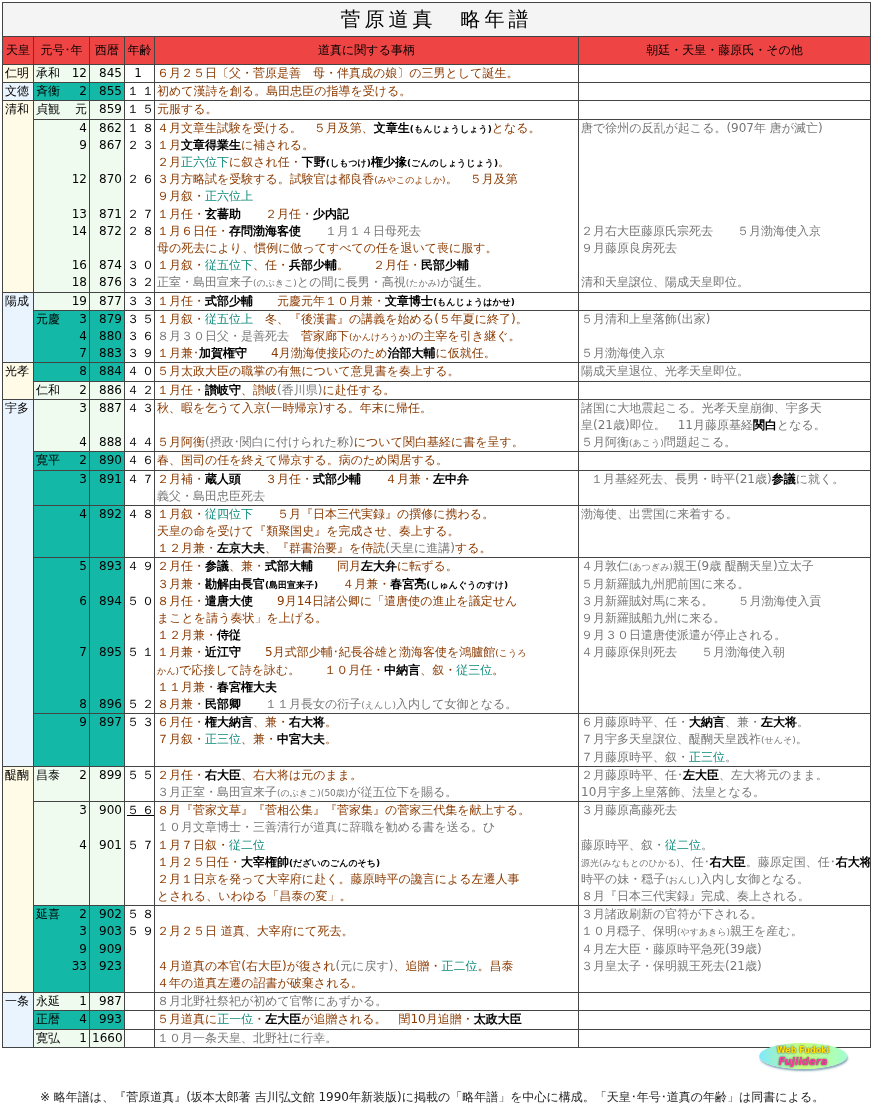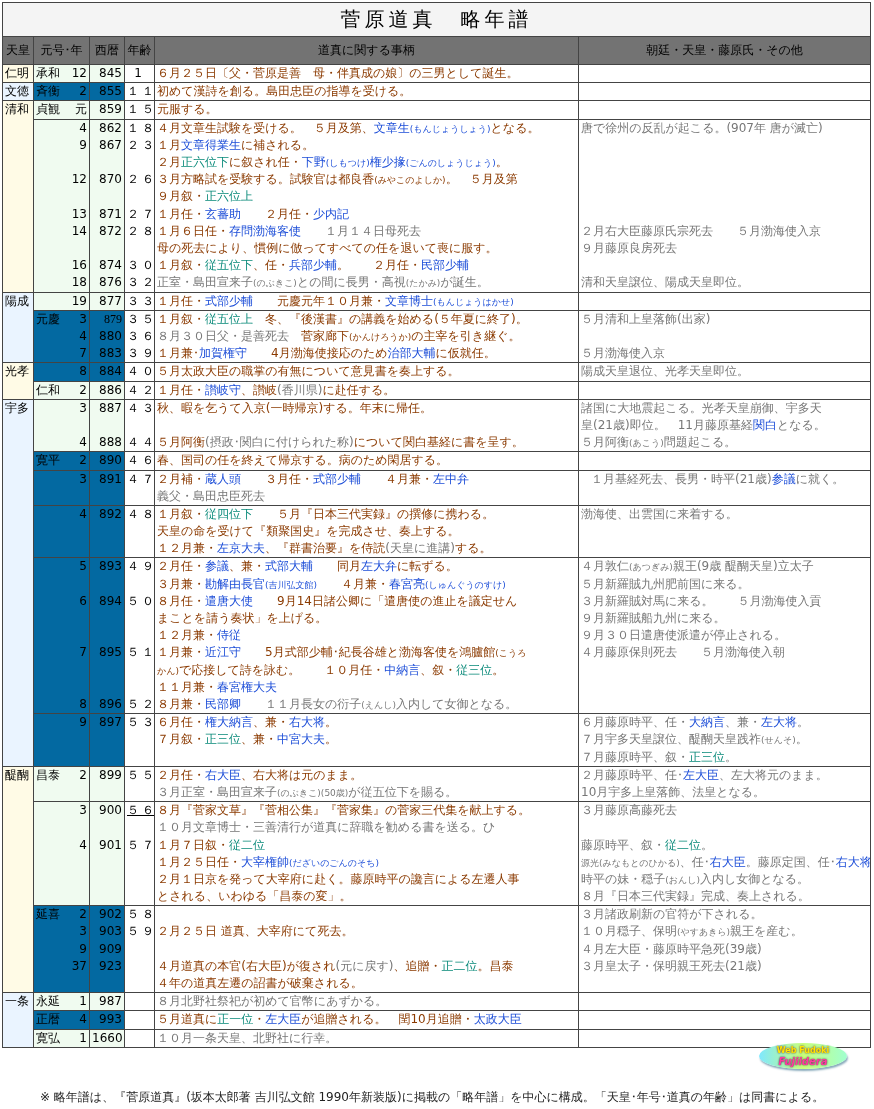--- a/index.html
+++ b/index.html
@@ -1,32 +1,32 @@
 <!DOCTYPE html>
 <html><head>
 <meta charset="utf-8">
 <style>
   html,body{margin:0;padding:0;background:#fff;}
   body{width:874px;height:1109px;position:relative;font-family:"DejaVu Sans",sans-serif;font-size:12px;color:#000;overflow:hidden;}
   .wrap{position:absolute;left:2px;top:2px;width:869px;}
   table{border-collapse:collapse;width:869px;table-layout:fixed;}
   td,th{border:1px solid #444;padding:0 2px;vertical-align:top;line-height:17.2px;font-weight:normal;white-space:nowrap;overflow:hidden;}
   .title{height:33px;text-align:center;font-size:20px;letter-spacing:4px;background:#f4f4f4;line-height:33px;}
-  .hdr th{height:27px;background:#737373;font-size:12px;line-height:27px;margin-top:32px;}
+  .hdr th{height:27px;background:#ef4444;font-size:12px;line-height:27px;margin-top:32px;}
   .c-emp{width:31px;}
   .c-era{width:52px;}
   .c-yr{width:32px;text-align:right;}
   .c-age{width:28px;text-align:center;letter-spacing:3px;}
   .emp-yellow{background:#fffbe6;}
   .emp-blue{background:#eaf4ff;}
   .era-green{background:#f0fbf0;}
-  .era-pink{background:#0369a1;}
+  .era-pink{background:#14b8a6;}
   .lines div{height:17.2px;}
   .br{color:#8b3a00;}
-  .bl{color:#1d4ed8;}
+  .bl{color:#000000;font-weight:bold;}
   .tl{color:#0a8a7a;}
   .gy{color:#777;}
   .sm{font-size:9px;}
   .dash{border-top:1px dashed #333;}
   .note{position:absolute;left:40px;top:1089px;font-size:12px;color:#222;white-space:nowrap;}
   .logo{position:absolute;left:759px;top:1043px;width:88px;height:26px;border-radius:50%;
         background:linear-gradient(90deg,#7fe8ff,#c8ff7a,#a0ffd0);box-shadow:1px 2px 2px #8ab;
         text-align:center;font-size:8px;line-height:11px;font-weight:bold;padding-top:2px;box-sizing:border-box;}
   .logo .l1{color:#ffe400;text-shadow:0 0 2px #403;}
   .logo .l2{color:#ff3aa0;font-size:10px;font-style:italic;text-shadow:0 0 2px #303;}
@@ -218,21 +218,21 @@
           </td>
           <td class="lines" style="border-top: 1px solid rgb(68, 68, 68); border-bottom: none;">
             <div></div>
           </td>
         </tr>
         <tr>
           <td class="c-era era-pink" style="display: table-cell; justify-content: space-between; border-top: 1px solid rgb(68, 68, 68); border-bottom: none;">
             <span style="float: left;">元慶</span>
             <span style="float: right;">3</span>
           </td>
-          <td class="c-yr era-pink" style="border-top: 1px solid rgb(68, 68, 68); border-bottom: none; font-family: Liberation Serif, serif;">879</td>
+          <td class="c-yr era-pink" style="border-top: 1px solid rgb(68, 68, 68); border-bottom: none;">879</td>
           <td class="c-age" style="border-top: 1px solid rgb(68, 68, 68); border-bottom: none;">３５</td>
           <td class="lines" style="border-top: 1px solid rgb(68, 68, 68); border-bottom: none;">
             <div><span class="br">１月叙・</span><span class="tl">従五位上</span><span class="br">　冬、『後漢書』の講義を始める(５年夏に終了)。</span></div>
           </td>
           <td class="lines" style="border-top: 1px solid rgb(68, 68, 68); border-bottom: none;">
             <div><span class="gy">５月清和上皇落飾(出家)</span></div>
           </td>
         </tr>
         <tr>
           <td class="c-era era-pink" style="display: table-cell; justify-content: space-between; border-top: none; border-bottom: none;">
@@ -369,21 +369,21 @@
         </tr>
         <tr>
           <td class="c-era era-pink" style="display: table-cell; justify-content: space-between; border-top: 1px solid rgb(68, 68, 68); border-bottom: none;">
             <span style="float: left;"></span>
             <span style="float: right;">5</span>
           </td>
           <td class="c-yr era-pink" style="border-top: 1px solid rgb(68, 68, 68); border-bottom: none;">893</td>
           <td class="c-age" style="border-top: 1px solid rgb(68, 68, 68); border-bottom: none;">４９</td>
           <td class="lines" style="border-top: 1px solid rgb(68, 68, 68); border-bottom: none;">
             <div><span class="br">２月任・</span><span class="bl">参議</span><span class="br">、兼・</span><span class="bl">式部大輔</span><span class="br">　　同月</span><span class="bl">左大弁</span><span class="br">に転ずる。</span></div>
-            <div><span class="br">３月兼・</span><span class="bl">勘解由長官</span><span class="bl sm">(吉川弘文館)</span><span class="br">　　４月兼・</span><span class="bl">春宮亮</span><span class="bl sm">(しゅんぐうのすけ)</span></div>
+            <div><span class="br">３月兼・</span><span class="bl">勘解由長官</span><span class="bl sm">(島田宣来子)</span><span class="br">　　４月兼・</span><span class="bl">春宮亮</span><span class="bl sm">(しゅんぐうのすけ)</span></div>
           </td>
           <td class="lines" style="border-top: 1px solid rgb(68, 68, 68); border-bottom: none;">
             <div><span class="gy">４月敦仁</span><span class="gy sm">(あつぎみ)</span><span class="gy">親王(9歳 醍醐天皇)立太子</span></div>
             <div><span class="gy">５月新羅賊九州肥前国に来る。</span></div>
           </td>
         </tr>
         <tr>
           <td class="c-era era-pink" style="display: table-cell; justify-content: space-between; border-top: none; border-bottom: none;">
             <span style="float: left;"></span>
             <span style="float: right;">6</span>
@@ -539,21 +539,21 @@
           <td class="lines dash" style="border-top: none; border-bottom: none;">
             <div></div>
           </td>
           <td class="lines" style="border-top: none; border-bottom: none;">
             <div><span class="gy">４月左大臣・藤原時平急死(39歳)</span></div>
           </td>
         </tr>
         <tr>
           <td class="c-era era-pink" style="display: table-cell; justify-content: space-between; border-top: none; border-bottom: none;">
             <span style="float: left;"></span>
-            <span style="float: right;">37</span>
+            <span style="float: right;">33</span>
           </td>
           <td class="c-yr era-pink" style="border-top: none; border-bottom: none;">923</td>
           <td class="c-age" style="border-top: none; border-bottom: none;"></td>
           <td class="lines" style="border-top: none; border-bottom: none;">
             <div><span class="br">４月道真の本官(右大臣)が復され</span><span class="gy">(元に戻す)</span><span class="br">、追贈・</span><span class="tl">正二位</span><span class="br">。昌泰</span></div>
             <div><span class="br">４年の道真左遷の詔書が破棄される。</span></div>
           </td>
           <td class="lines" style="border-top: none; border-bottom: none;">
             <div><span class="gy">３月皇太子・保明親王死去(21歳)</span></div>
           </td>

